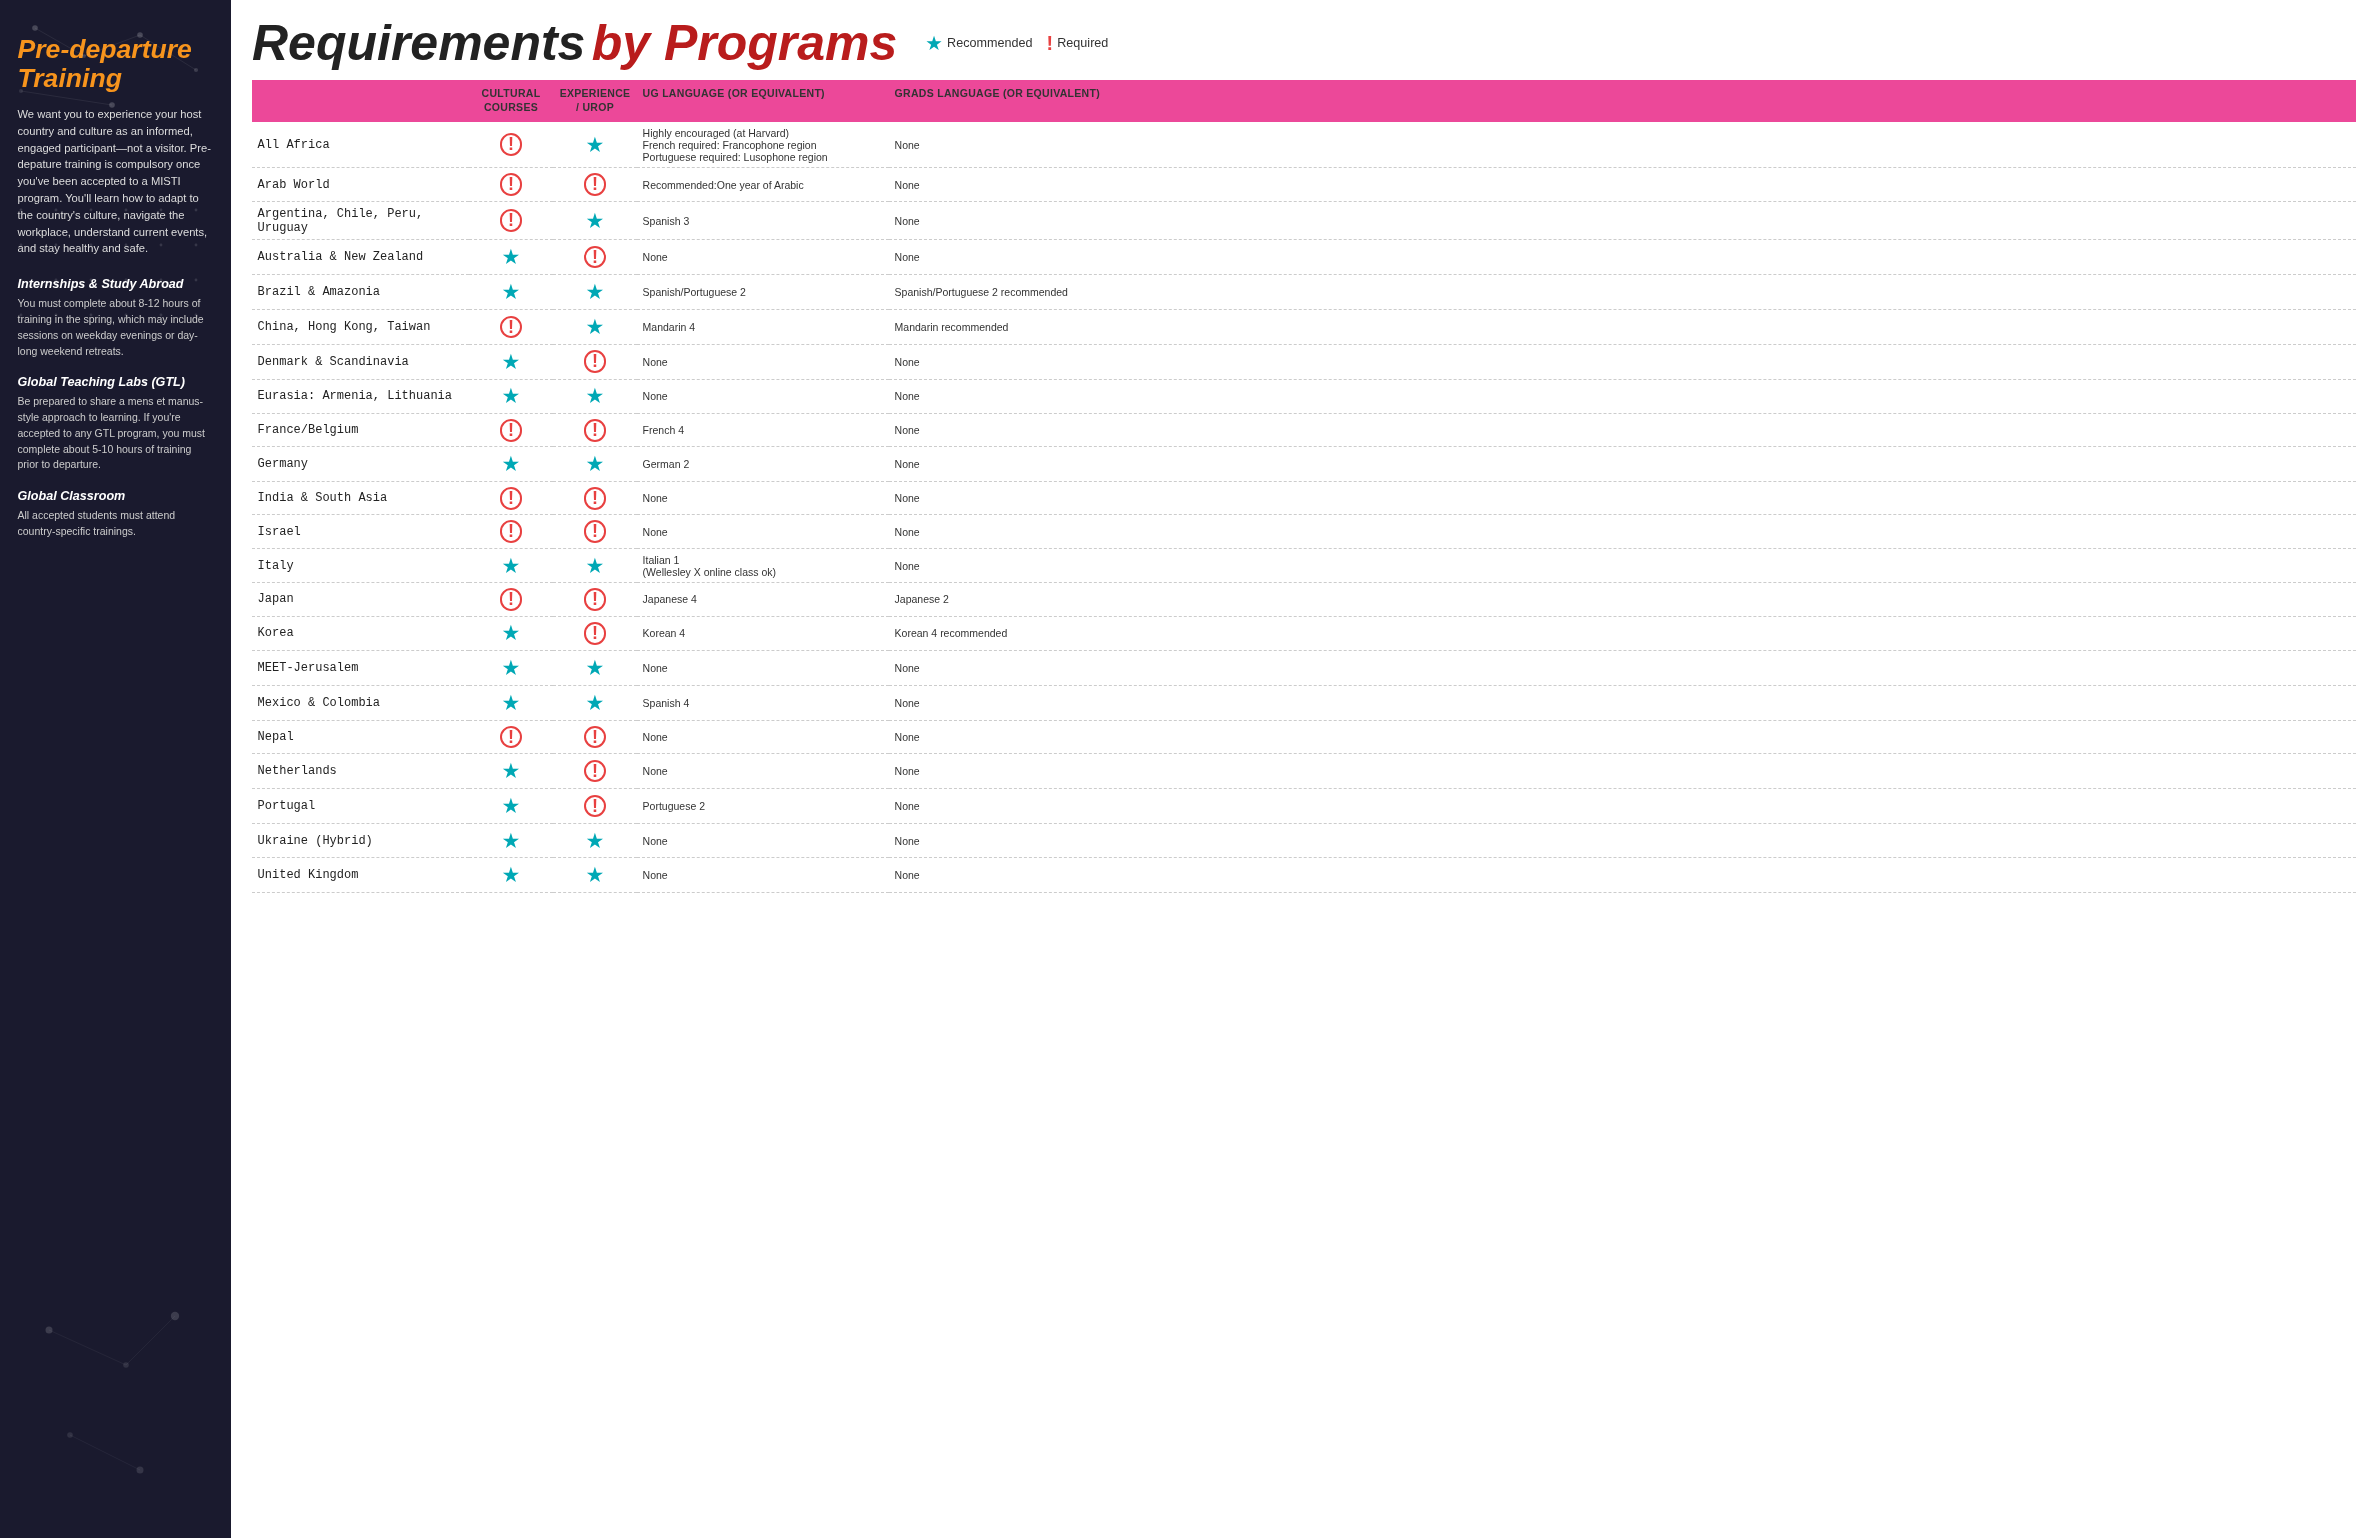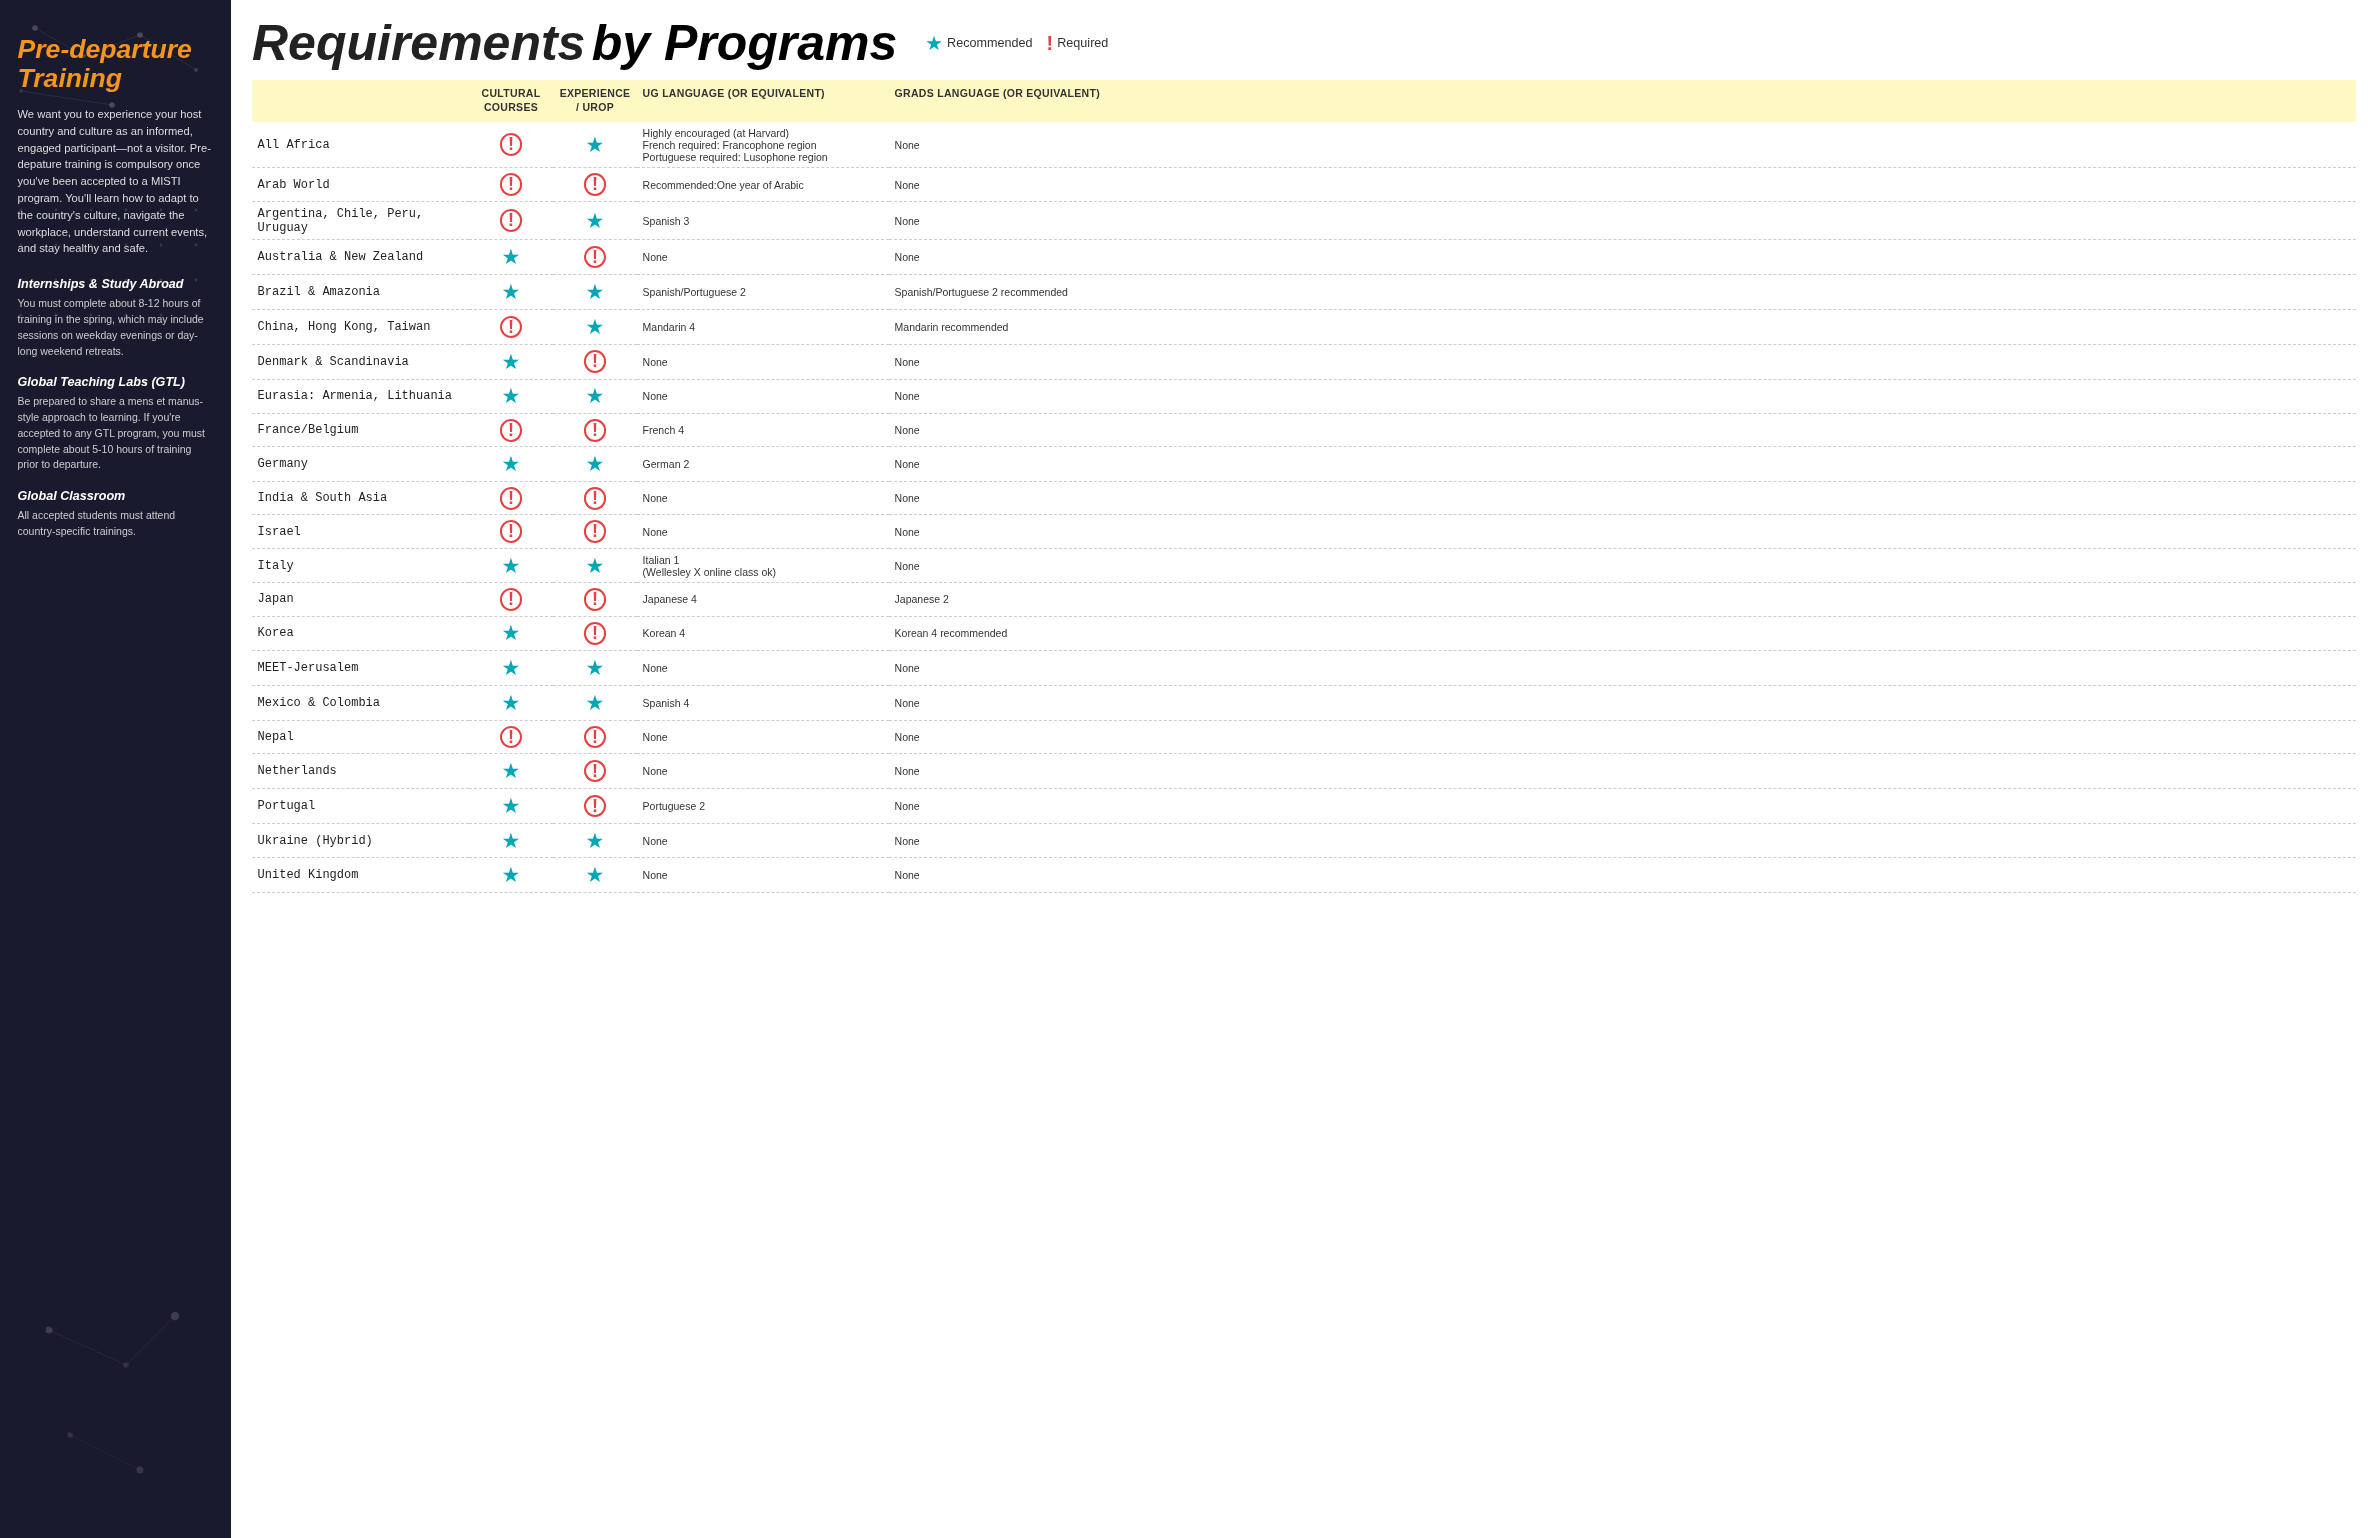--- a/index.html
+++ b/index.html
@@ -118,21 +118,21 @@
       width: 100%;
     }
 
     table {
       width: 100%;
       border-collapse: collapse;
       font-size: 12px;
     }
 
     thead tr th {
-      background: #fef9c3;
+      background: #ec4899;
       font-size: 10.5px;
       font-weight: 700;
       text-transform: uppercase;
       letter-spacing: 0.3px;
       padding: 7px 5.6px;
       text-align: left;
       color: #333;
       vertical-align: top;
       line-height: 1.3;
     }
@@ -218,21 +218,21 @@
       font-size: 50px;
       font-weight: 900;
       font-style: italic;
       color: #222;
     }
 
     .by-programs-title {
       font-size: 50px;
       font-weight: 900;
       font-style: italic;
-      color: #000000;
+      color: #b91c1c;
     }
   </style>
 </head>
 <body>
 
 <aside class="sidebar">
   <svg class="sidebar-bg" viewBox="0 0 330 2200" xmlns="http://www.w3.org/2000/svg">
 
     <circle cx="50" cy="40" r="4" fill="rgba(255,255,255,0.2)"></circle>
     <circle cx="120" cy="80" r="3" fill="rgba(255,255,255,0.15)"></circle>

